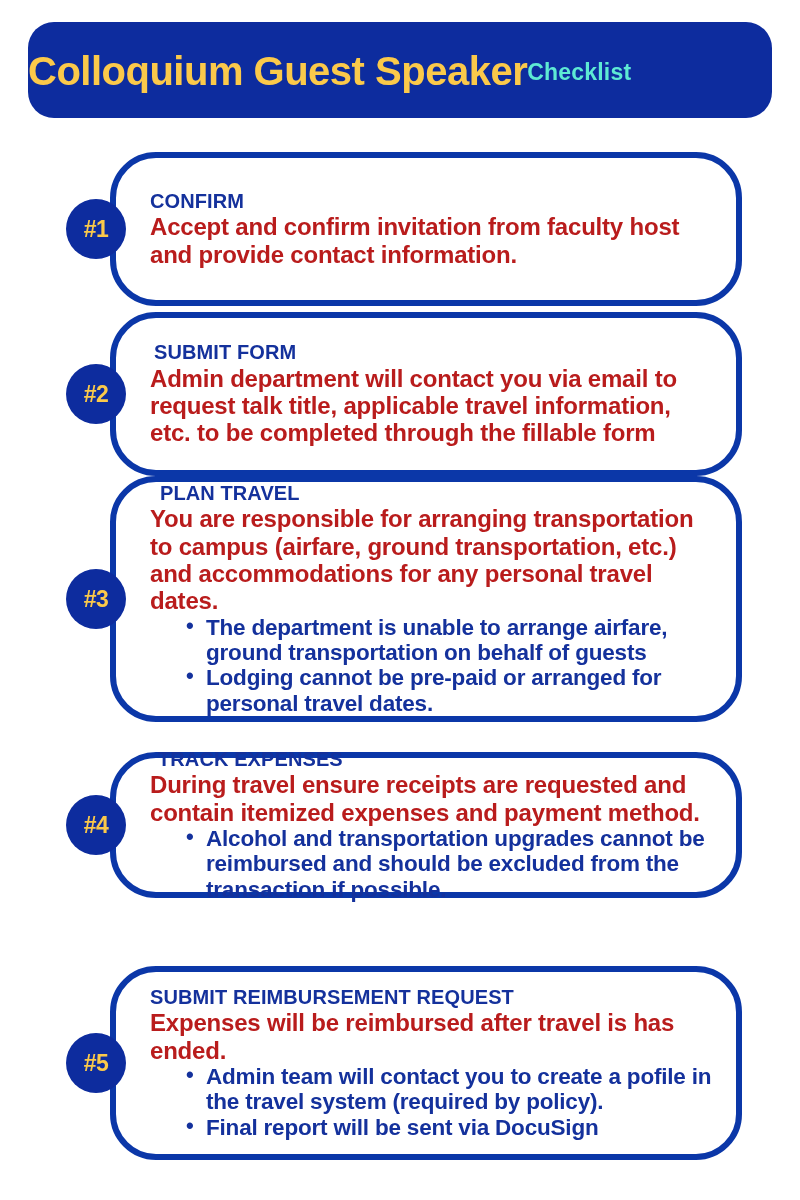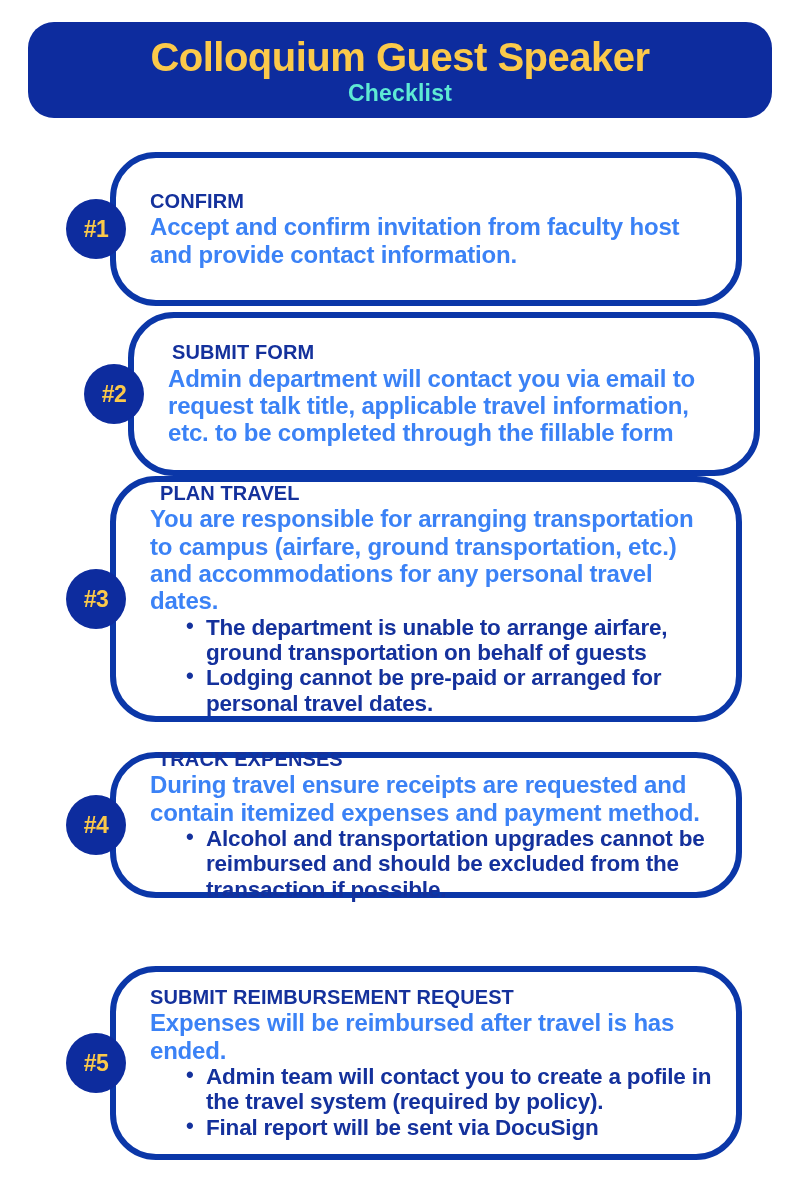--- a/index.html
+++ b/index.html
@@ -24,23 +24,22 @@
   
   .banner {
     position: absolute;
     left: 28px;
     top: 22px;
     width: 744px;
     height: 96px;
     background: #0d2c9e;
     border-radius: 26px;
     display: flex;
-    flex-direction: column;
+    flex-direction: row;
     align-items: center;
-    justify-content: center;
     box-sizing: border-box;
     padding-top: 2px;
   }
   .banner-title {
     color: #fbc94a;
     font-size: 40px;
     font-weight: bold;
     line-height: 1.05;
     letter-spacing: -0.5px;
     text-align: center;
@@ -105,21 +104,21 @@
   }
   .step-title {
     color: #14319c;
     font-size: 20px;
     font-weight: bold;
     line-height: 1.12;
     letter-spacing: 0.1px;
     margin-bottom: 1px;
   }
   .step-text {
-    color: #3b82f6;
+    color: #b91c1c;
     font-size: 24px;
     font-weight: bold;
     line-height: 1.14;
     letter-spacing: -0.2px;
   }
   .bullets {
     margin: 0;
     padding: 0;
     list-style: none;
     color: #14319c;
@@ -164,21 +163,21 @@
   <div class="step" style="left:66px; top:152px; width:676px; height:154px;">
     <div class="card">
       <div class="card-body">
         <div class="step-title indent-1">CONFIRM</div>
         <div class="step-text">Accept and confirm invitation from faculty host and provide contact information.</div>
       </div>
     </div>
     <div class="badge">#1</div>
   </div>
 
-  <div class="step" style="left:84px; top:312px; width:676px; height:164px;">
+  <div class="step" style="left:66px; top:312px; width:676px; height:164px;">
     <div class="card">
       <div class="card-body">
         <div class="step-title indent-2">SUBMIT FORM</div>
         <div class="step-text">Admin department will contact you via email to request talk title, applicable travel information, etc. to be completed through the fillable form</div>
       </div>
     </div>
     <div class="badge">#2</div>
   </div>
 
   <div class="step" style="left:66px; top:476px; width:676px; height:246px;">

